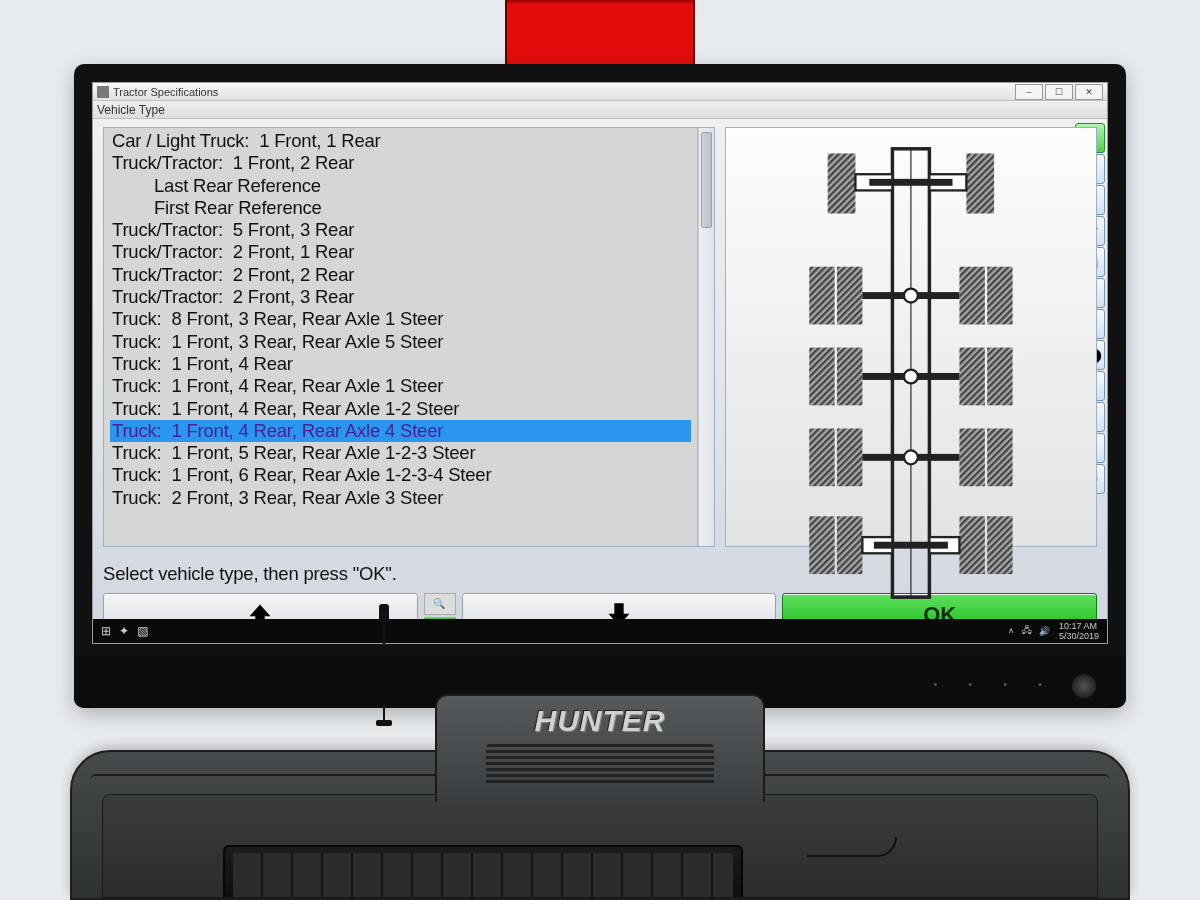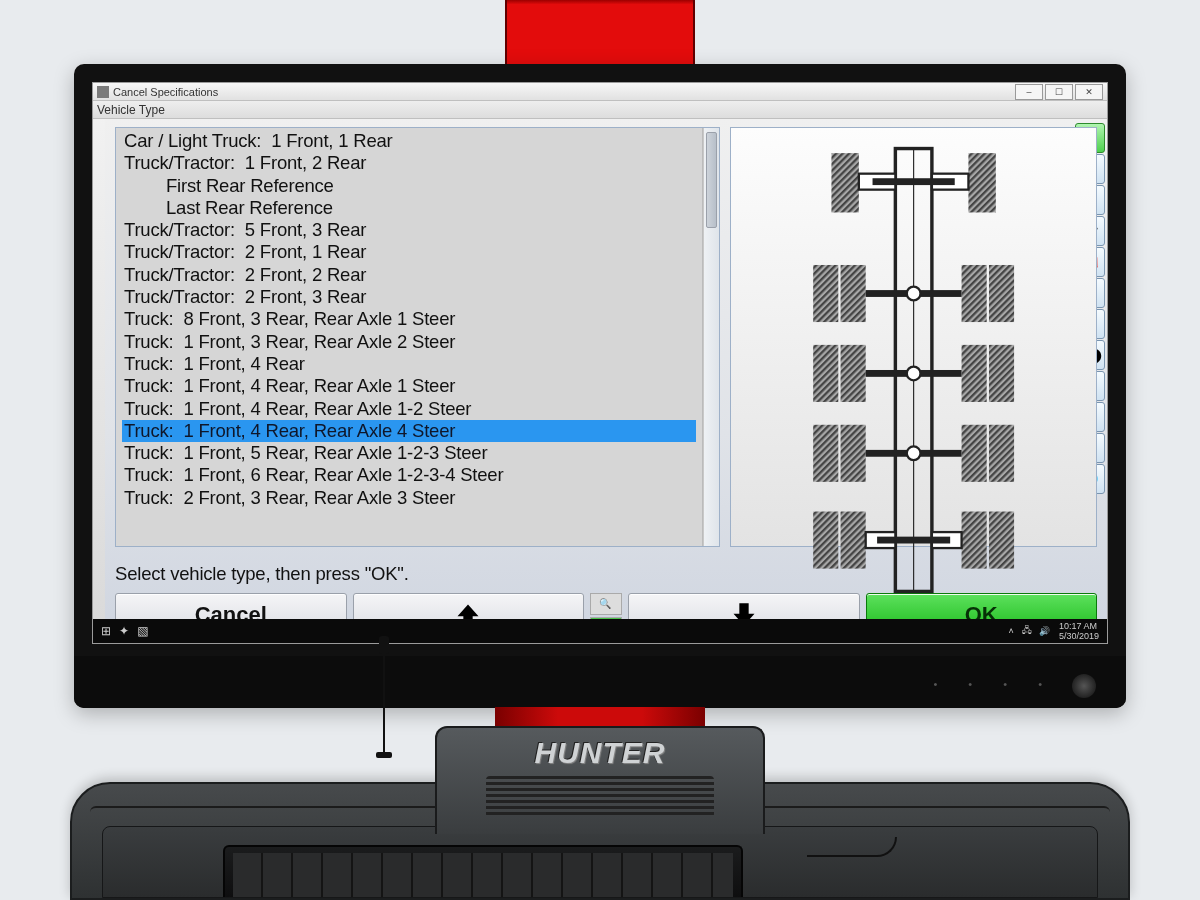--- a/index.html
+++ b/index.html
@@ -70,21 +70,20 @@
     height: 20px; background: linear-gradient(to bottom,#eee,#ddd);
     border-bottom:1px solid #bfbfbf; font-size:12px; color:#333;
     display:flex; align-items:center; padding:0 4px;
   }
 
   .workspace {
     flex:1; padding:8px 10px 0 10px;
     display:flex; flex-direction:column;
     background: linear-gradient(to bottom, #f0f0f0 0%, #e0e3e8 60%, #cfd5e0 100%);
     position:relative;
-    margin-left:12px;
   }
 
   .panels {
     display:flex; gap:10px; height: 420px;
   }
 
   
   .listpanel {
     flex: 1.65;
     background:#fff;
@@ -98,21 +97,21 @@
   }
   .vlist {
     font-size: 18.5px; line-height: 22.3px;
     color:#111;
     padding: 2px 6px;
     font-family: Arial, sans-serif;
     letter-spacing: -0.2px;
   }
   .vlist .row { white-space:pre; cursor:default; padding:0 2px; }
   .vlist .row.indent { padding-left: 44px; }
-  .vlist .row.selected { background:#2a96f0; color:#0f172a; }
+  .vlist .row.selected { background:#2a96f0; color:#4c1d95; }
   .scrollbar {
     width:16px; background: linear-gradient(to right,#eef1f4,#dfe4ea);
     border-left:1px solid #c8c8c8; position:relative;
   }
   .scrollbar .thumb {
     position:absolute; left:2px; right:2px; top:4px; height:96px;
     background: linear-gradient(to right,#cdd3da,#b7bfc9);
     border:1px solid #9aa0aa; border-radius:2px;
   }
 
@@ -185,21 +184,21 @@
   
   .pillar-bottom {
     position: absolute; top: 707px; left: 50%; transform: translateX(-50%);
     width: 210px; height: 80px;
     background: linear-gradient(to right, #7a0000, #cc0a0a 30%, #cc0a0a 70%, #7a0000);
   }
 
   
   .baseunit {
     position: absolute; bottom: 0; left: 50%; transform: translateX(-50%);
-    width: 1060px; height: 118px;
+    width: 1060px; height: 150px;
     background: linear-gradient(to bottom,#474a4c,#2e3132);
     border-top-left-radius: 40px; border-top-right-radius: 40px;
     border: 2px solid #1b1d1e;
     box-shadow: 0 -4px 12px rgba(0,0,0,0.2);
   }
   .baseunit .lip {
     position:absolute; left:18px; right:18px; top:22px; height:20px;
     border-top:2px solid #1b1b1b; border-radius:6px;
   }
   .baseunit .tray {
@@ -266,21 +265,21 @@
 <div class="pillar-top"></div>
 
 <div class="monitor">
   <div class="monitor-inner">
 
     <div class="app">
 
       <div class="titlebar">
         <div class="title">
           <div class="sysicon"></div>
-          <span>Cancel Specifications</span>
+          <span>Tractor Specifications</span>
         </div>
         <div class="winbtns">
           <div>–</div>
           <div>☐</div>
           <div>✕</div>
         </div>
       </div>
 
       <div class="menubar">
         <span>Vehicle Type</span>
@@ -302,28 +301,28 @@
             <div class="railbtn" style="font-size: 15px;">⎋</div>
             <div class="railbtn" style="font-size: 15px;">🌐</div>
           </div>
 
         <div class="panels">
           <div class="listpanel">
             <div class="list-scroll">
               <div class="vlist" id="vlist">
                   <div class="row">Car / Light Truck:  1 Front, 1 Rear</div>
                   <div class="row">Truck/Tractor:  1 Front, 2 Rear</div>
+                  <div class="row indent">Last Rear Reference</div>
                   <div class="row indent">First Rear Reference</div>
-                  <div class="row indent">Last Rear Reference</div>
                   <div class="row">Truck/Tractor:  5 Front, 3 Rear</div>
                   <div class="row">Truck/Tractor:  2 Front, 1 Rear</div>
                   <div class="row">Truck/Tractor:  2 Front, 2 Rear</div>
                   <div class="row">Truck/Tractor:  2 Front, 3 Rear</div>
                   <div class="row">Truck:  8 Front, 3 Rear, Rear Axle 1 Steer</div>
-                  <div class="row">Truck:  1 Front, 3 Rear, Rear Axle 2 Steer</div>
+                  <div class="row">Truck:  1 Front, 3 Rear, Rear Axle 5 Steer</div>
                   <div class="row">Truck:  1 Front, 4 Rear</div>
                   <div class="row">Truck:  1 Front, 4 Rear, Rear Axle 1 Steer</div>
                   <div class="row">Truck:  1 Front, 4 Rear, Rear Axle 1-2 Steer</div>
                   <div class="row selected">Truck:  1 Front, 4 Rear, Rear Axle 4 Steer</div>
                   <div class="row">Truck:  1 Front, 5 Rear, Rear Axle 1-2-3 Steer</div>
                   <div class="row">Truck:  1 Front, 6 Rear, Rear Axle 1-2-3-4 Steer</div>
                   <div class="row">Truck:  2 Front, 3 Rear, Rear Axle 3 Steer</div>
                 </div>
             </div>
             <div class="scrollbar">
@@ -386,23 +385,20 @@
                 <rect x="128" y="22" width="64" height="6" fill="#222"></rect>
               </g>
             </svg>
           </div>
         </div>
 
         <div class="prompt">Select vehicle type, then press "OK".</div>
 
         <div class="buttonbar">
           <div class="bigbtn">
-            <span>Cancel</span>
-          </div>
-          <div class="bigbtn">
             <svg class="arrow" viewBox="0 0 24 24">
                 <path d="M12 3 L21 13 H16 V22 H8 V13 H3 Z" fill="#000"></path>
               </svg>
           </div>
           <div class="midsplit">
             <div class="half">🔍</div>
             <div class="half g"></div>
           </div>
           <div class="bigbtn">
             <svg class="arrow" viewBox="0 0 24 24">

